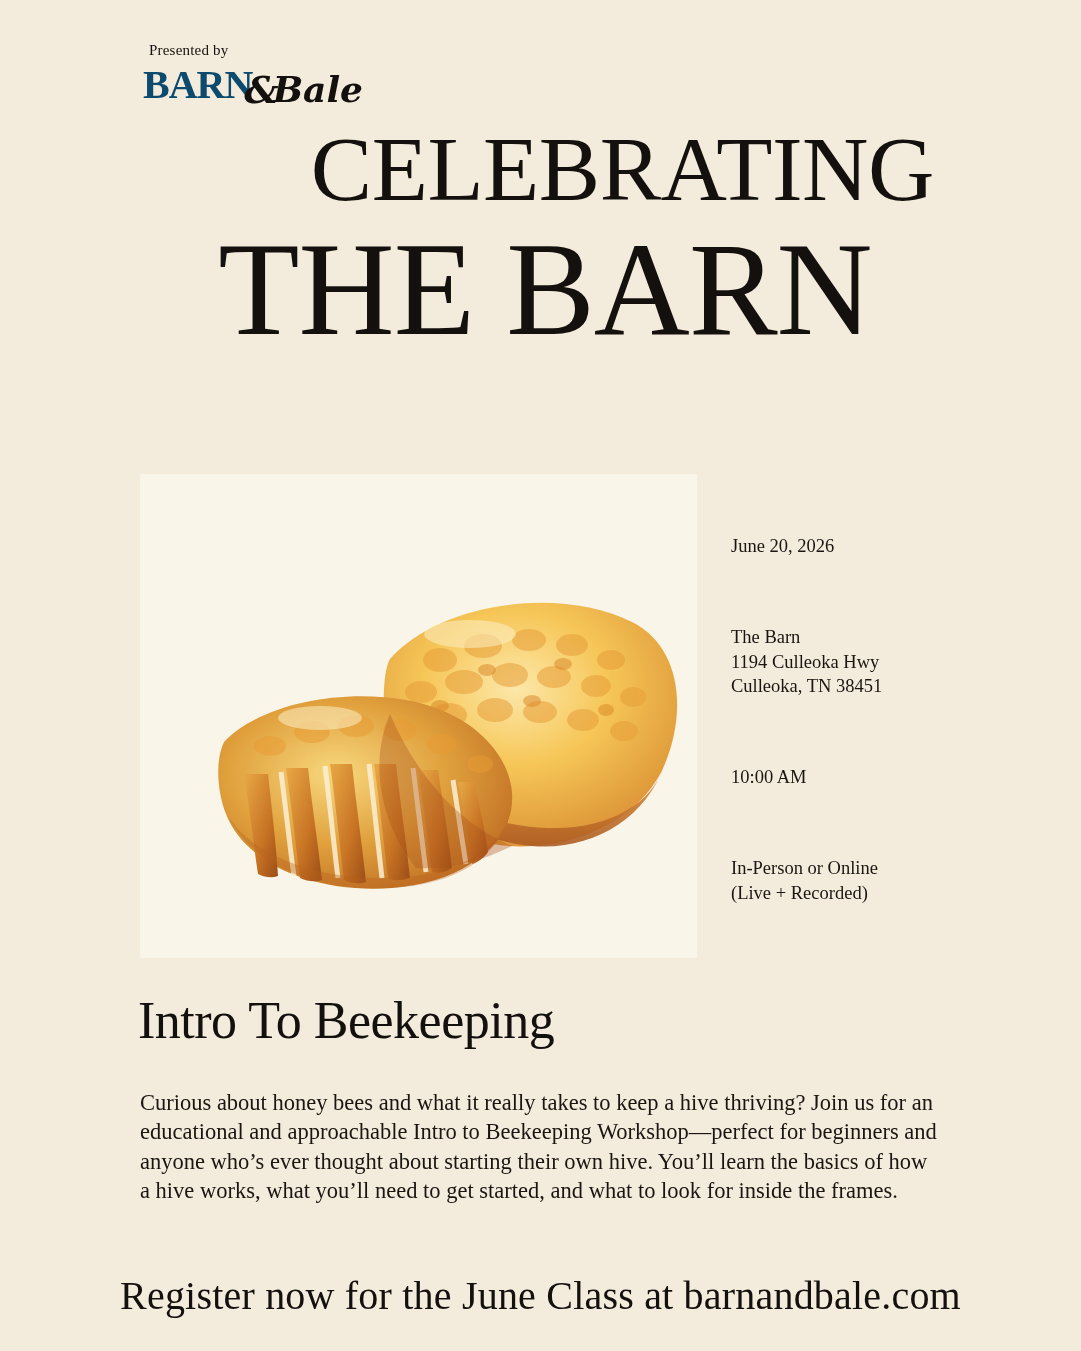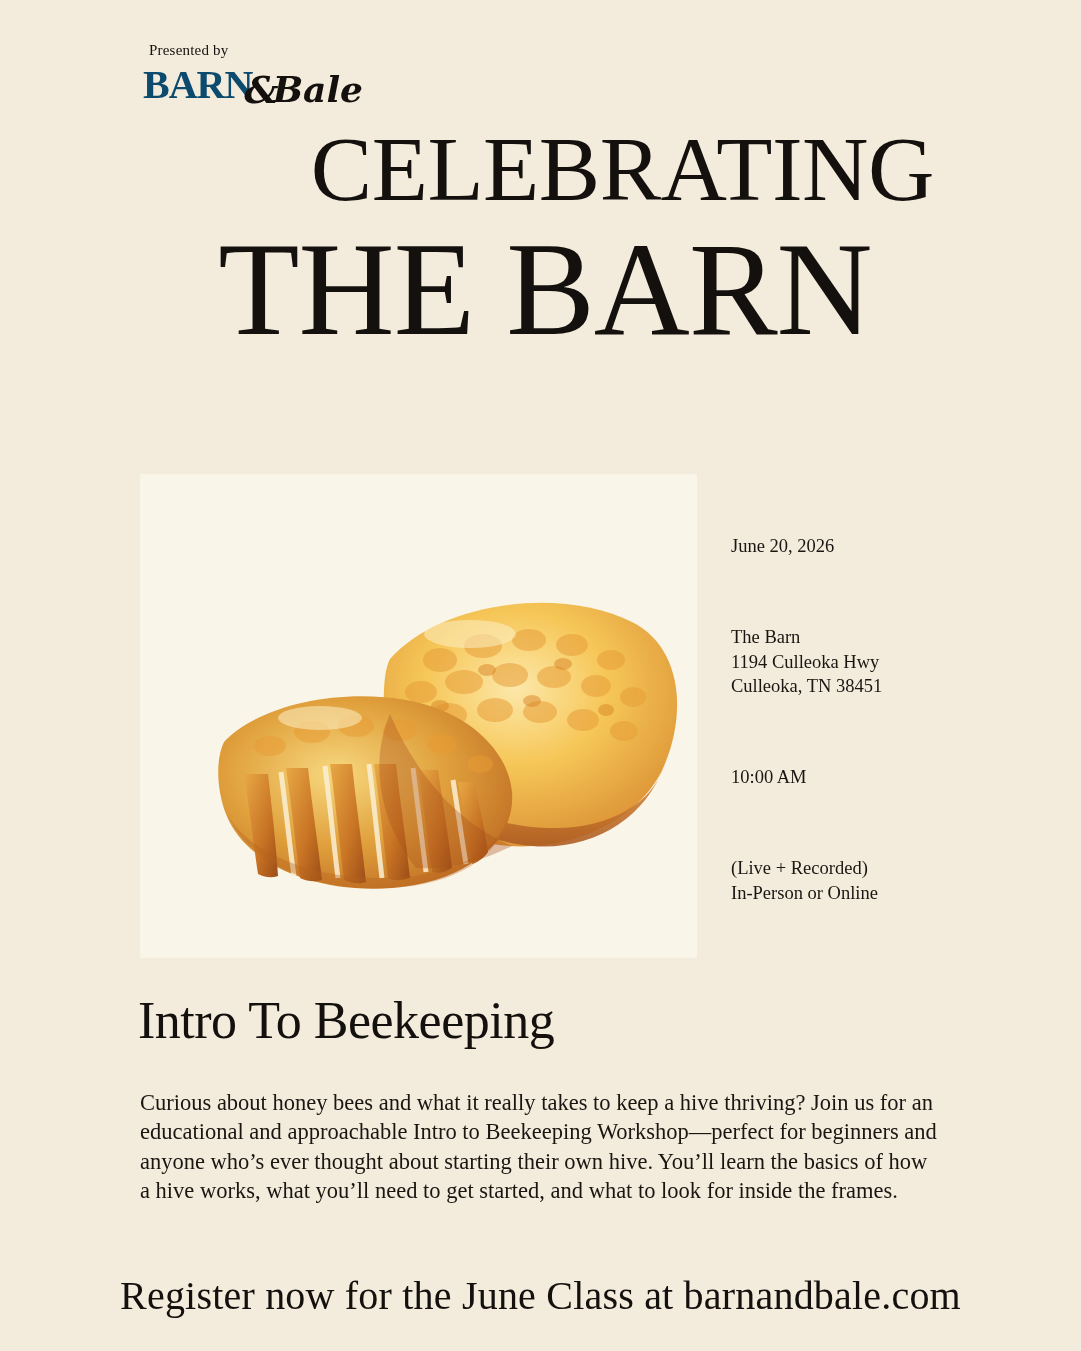--- a/index.html
+++ b/index.html
@@ -311,22 +311,22 @@
     </div>
     <div class="details-block details-venue">
       <p>The Barn</p>
       <p>1194 Culleoka Hwy</p>
       <p>Culleoka, TN 38451</p>
     </div>
     <div class="details-block details-time">
       <p>10:00 AM</p>
     </div>
     <div class="details-block details-format">
+      <p>In-Person or Online</p>
       <p>(Live + Recorded)</p>
-      <p>In-Person or Online</p>
     </div>
   </div>
 
   <h2 class="workshop-title">Intro To Beekeeping</h2>
 
   <p class="workshop-body">Curious about honey bees and what it really takes to keep a hive thriving? Join us for an educational and approachable Intro to Beekeeping Workshop—perfect for beginners and anyone who’s ever thought about starting their own hive. You’ll learn the basics of how a hive works, what you’ll need to get started, and what to look for inside the frames.</p>
 
   <p class="cta">Register now for the June Class at barnandbale.com</p>
 
 </div>

